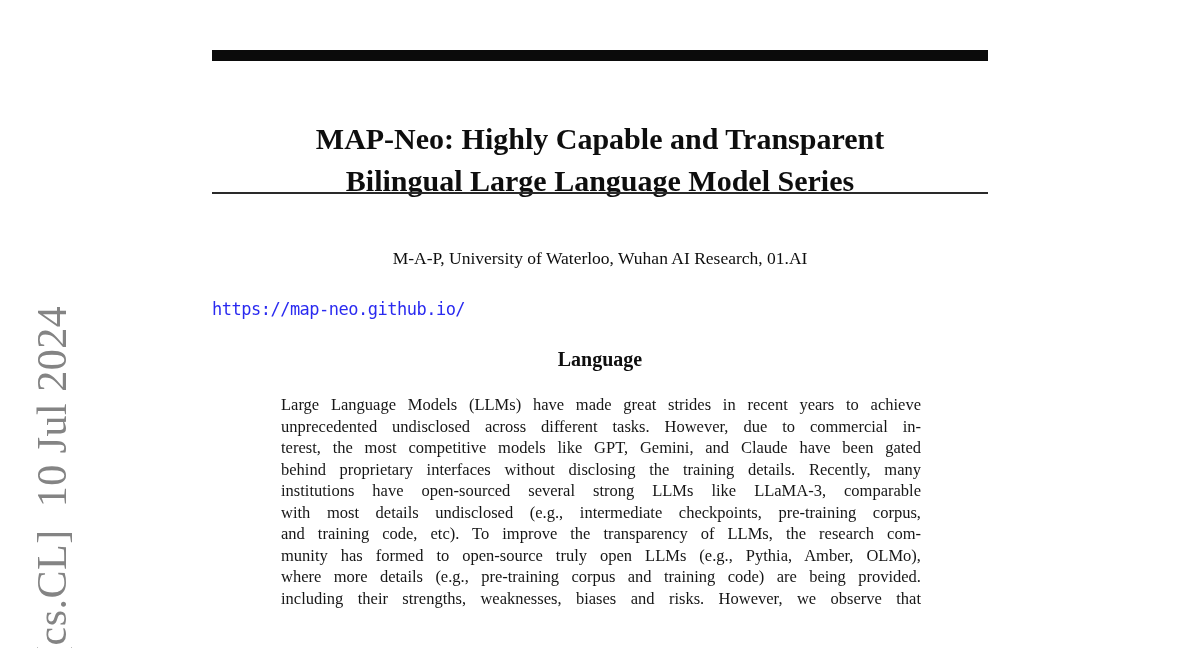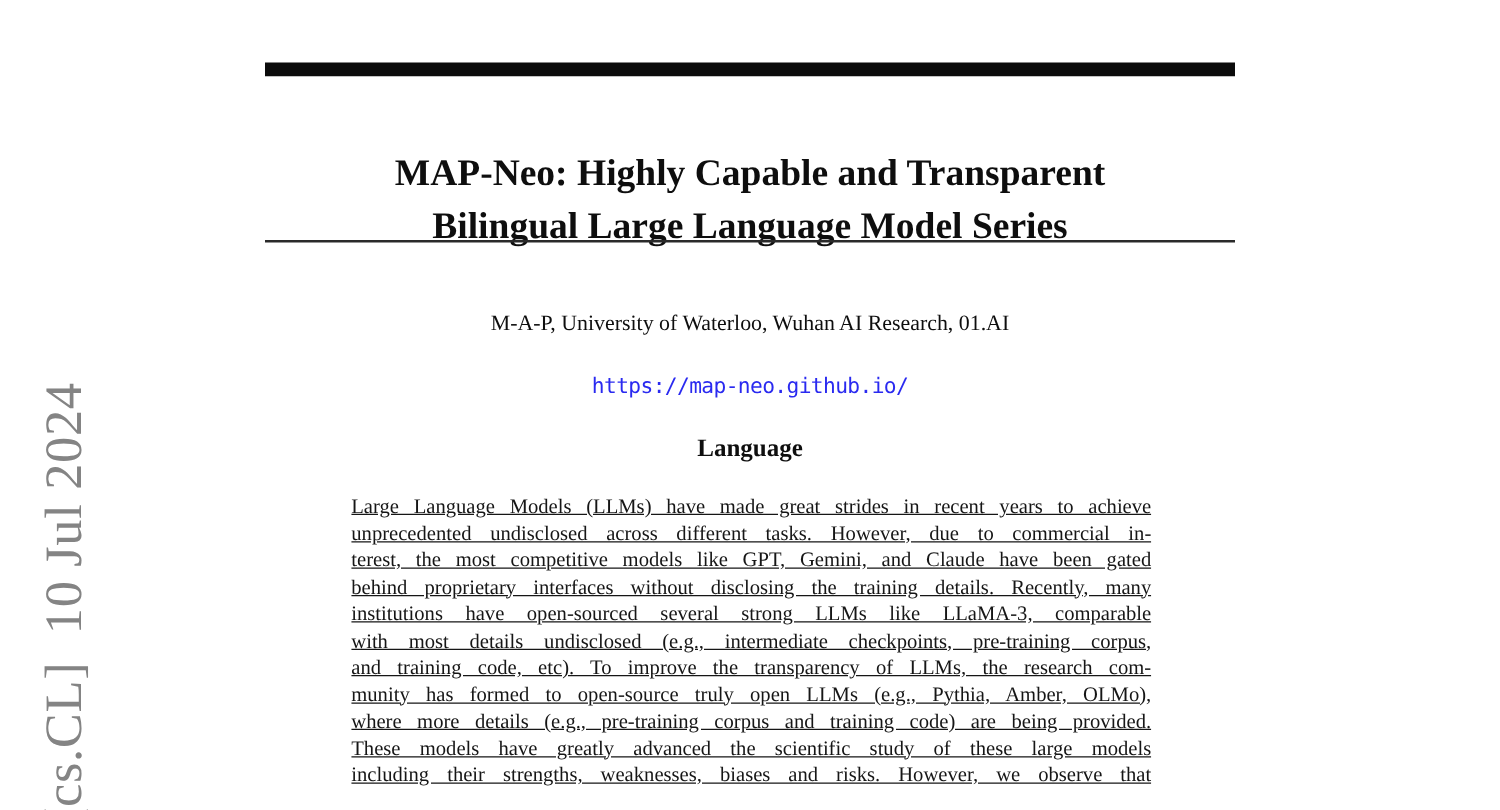--- a/index.html
+++ b/index.html
@@ -65,21 +65,21 @@
     text-align: center;
     font-weight: normal;
     font-size: 17.5px;
     color: #0e0e0e;
   }
   .paper-url {
     position: absolute;
     left: 212px;
     top: 299px;
     width: 776px;
-    text-align: center;
+    text-align: left;
   }
   .paper-url a {
     font-family: "DejaVu Sans Mono", monospace;
     font-size: 17px;
     color: #2a2af0;
     text-decoration: none;
     letter-spacing: -0.5px;
   }
   .abstract-heading {
     position: absolute;
@@ -98,21 +98,20 @@
     width: 640px;
     font-size: 16.5px;
     line-height: 21.5px;
     color: #161616;
   }
   .abstract-body .abs-line {
     text-align: justify;
     text-align-last: justify;
     white-space: nowrap;
     overflow: hidden;
-    text-decoration: underline;
   }
 </style>
 </head>
 <body>
 
 <div class="page">
 
   <div class="arxiv-watermark">[cs.CL]  10 Jul 2024</div>
 
   <div class="rule-thick"></div>
@@ -132,17 +131,16 @@
   <div class="abstract-body">
     <div class="abs-line">Large Language Models (LLMs) have made great strides in recent years to achieve</div>
     <div class="abs-line">unprecedented undisclosed across different tasks. However, due to commercial in-</div>
     <div class="abs-line">terest, the most competitive models like GPT, Gemini, and Claude have been gated</div>
     <div class="abs-line">behind proprietary interfaces without disclosing the training details. Recently, many</div>
     <div class="abs-line">institutions have open-sourced several strong LLMs like LLaMA-3, comparable</div>
     <div class="abs-line">with most details undisclosed (e.g., intermediate checkpoints, pre-training corpus,</div>
     <div class="abs-line">and training code, etc). To improve the transparency of LLMs, the research com-</div>
     <div class="abs-line">munity has formed to open-source truly open LLMs (e.g., Pythia, Amber, OLMo),</div>
     <div class="abs-line">where more details (e.g., pre-training corpus and training code) are being provided.</div>
-    <div class="abs-line">These models have greatly advanced the scientific study of these large models</div>
     <div class="abs-line">including their strengths, weaknesses, biases and risks. However, we observe that</div>
   </div>
 
 </div>
 
 </body></html>

